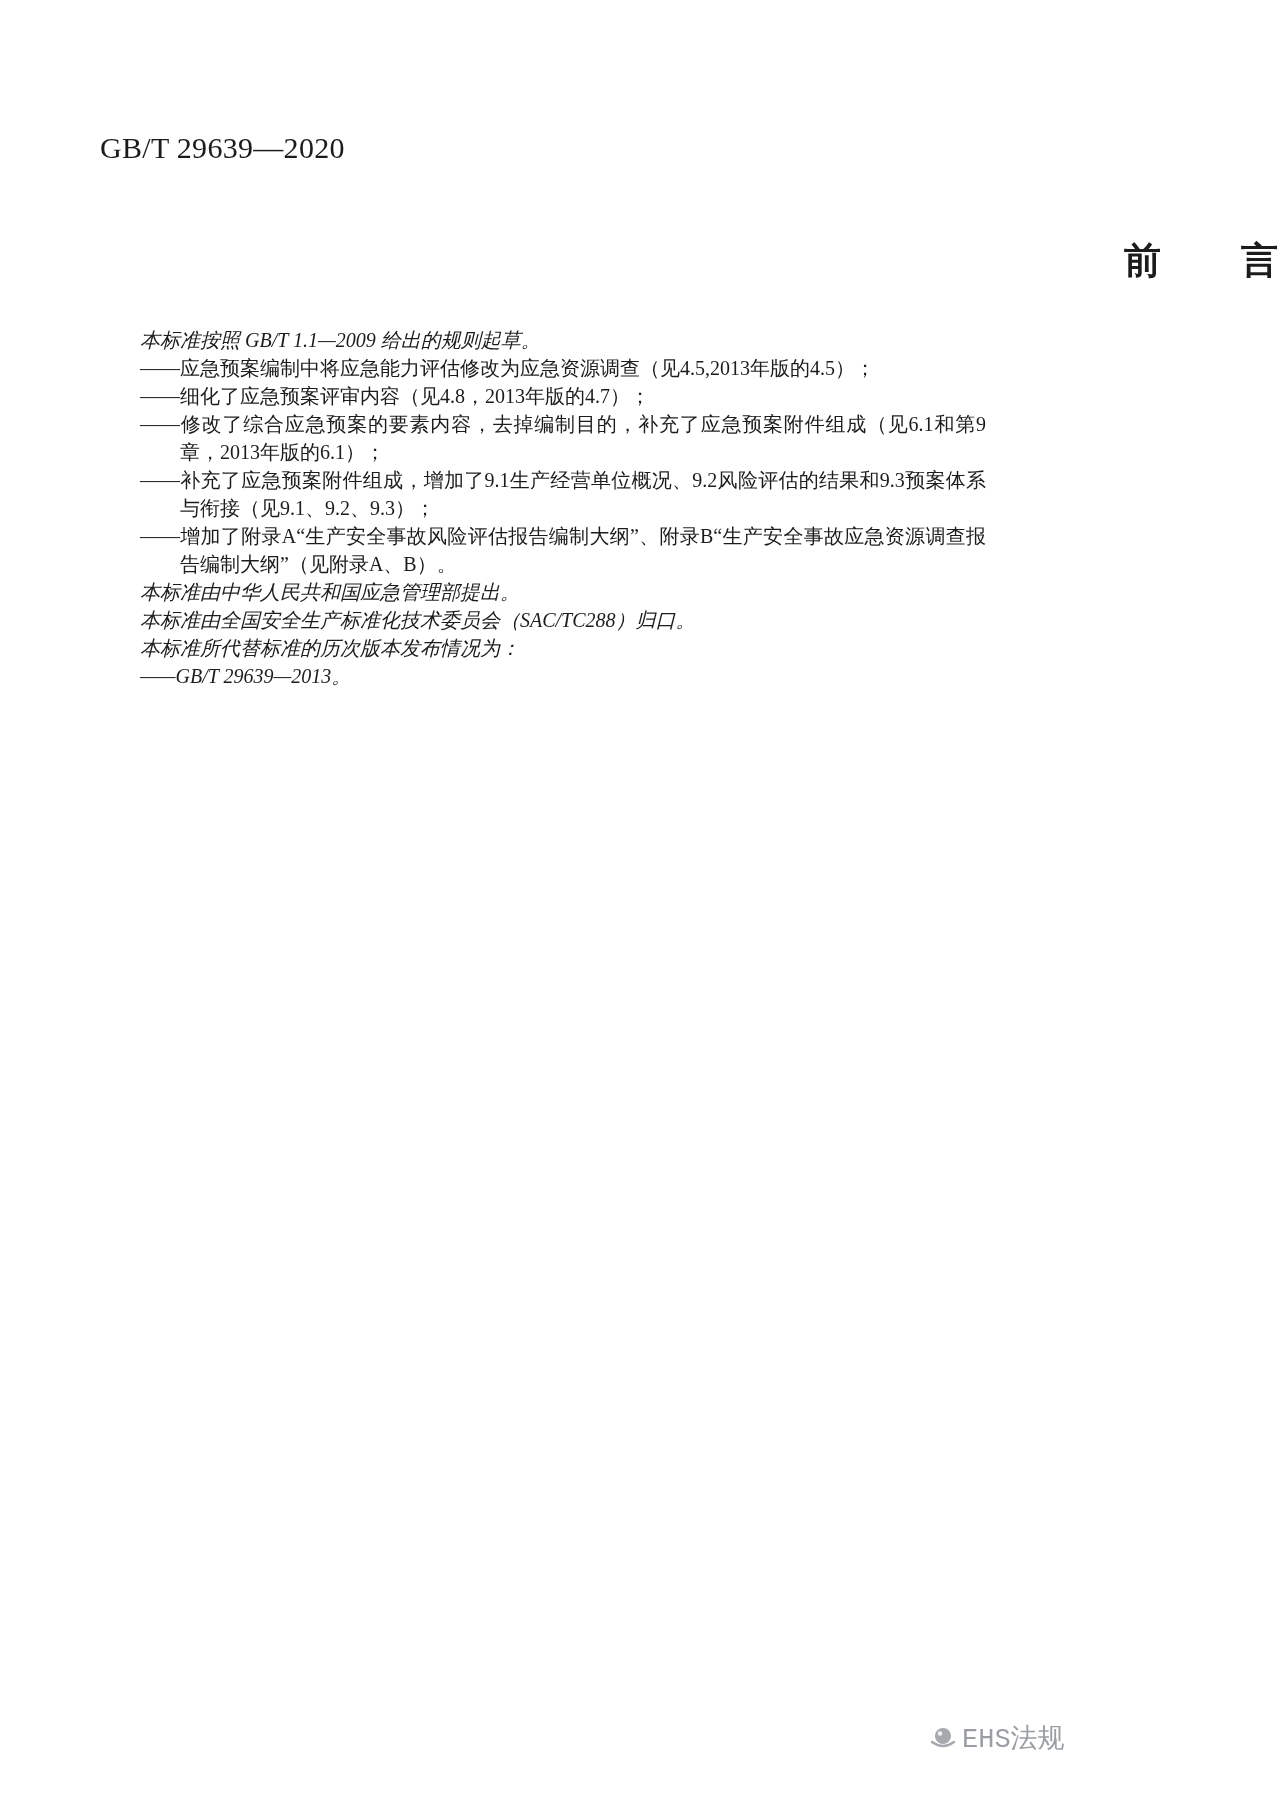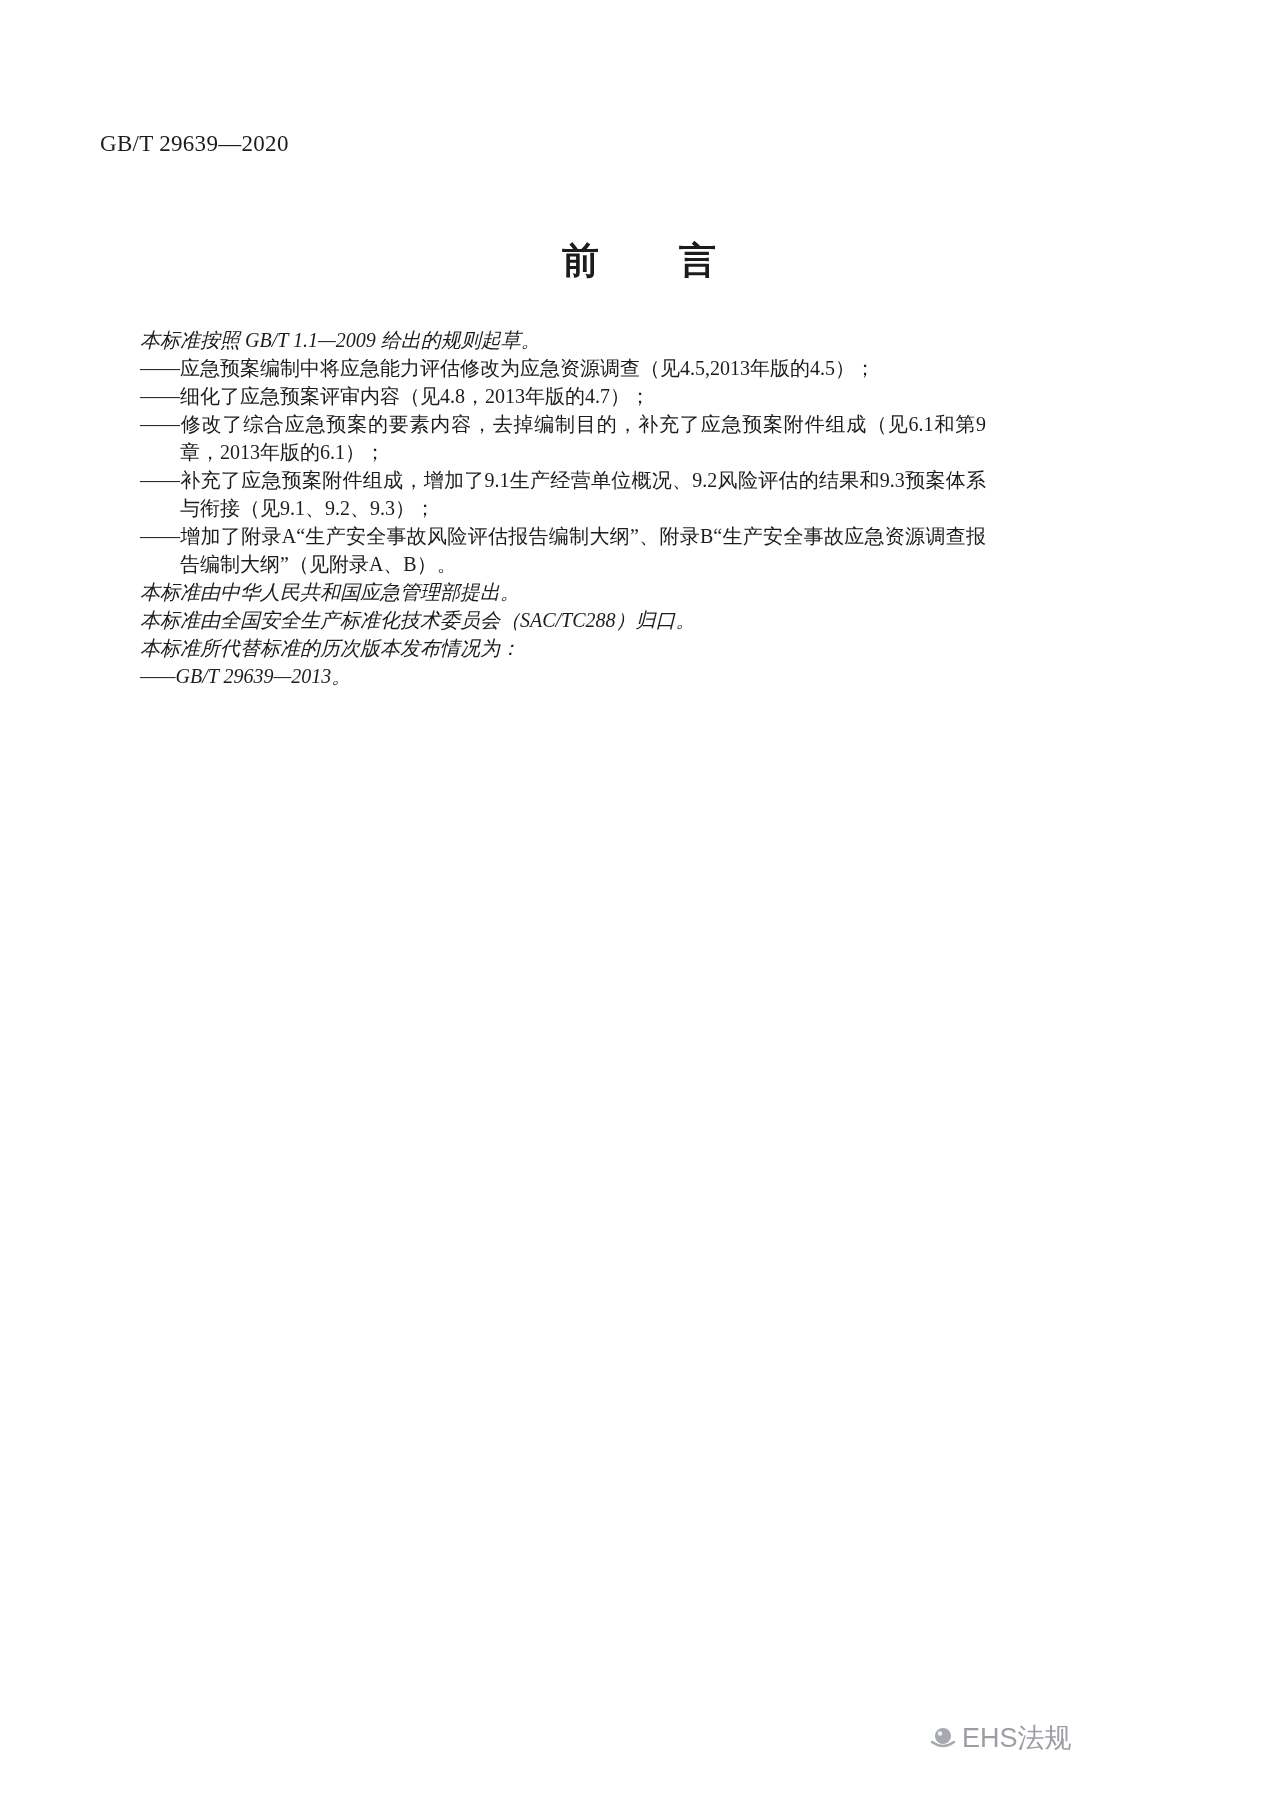--- a/index.html
+++ b/index.html
@@ -9,31 +9,31 @@
     height: 1809px;
     background: #ffffff;
     font-family: "Liberation Serif", "DejaVu Serif", serif;
     color: #1c1c1c;
     overflow: hidden;
   }
   .doc-code {
     position: absolute;
     top: 131px;
     left: 100px;
-    font-size: 23px;
+    font-size: 30px;
     letter-spacing: 0.3px;
     white-space: nowrap;
   }
   .page-title {
     position: absolute;
     top: 236px;
     left: 0;
     width: 100%;
     margin: 0;
-    text-align: center;
+    text-align: right;
     font-size: 37px;
     font-weight: bold;
     letter-spacing: 2px;
   }
   .body-text {
     position: absolute;
     top: 326px;
     left: 100px;
     width: 886px;
     font-size: 20px;
@@ -44,21 +44,21 @@
   p.para { text-indent: 2em; font-style: italic; }
   p.bullet { padding-left: 4em; text-indent: -2em; }
   .watermark {
     position: absolute;
     top: 1720px;
     left: 928px;
     display: flex;
     align-items: center;
     gap: 4px;
     color: #9b9fa3;
-    font-family: Liberation Sans, sans-serif;
+    font-family: Liberation Mono, monospace;
     font-size: 27px;
   }
   .watermark .wm-icon { width: 30px; height: 30px; display: inline-block; }
 </style>
 </head>
 <body>
 
 <div class="page">
 
   <div class="doc-code">GB/T 29639—2020</div>

